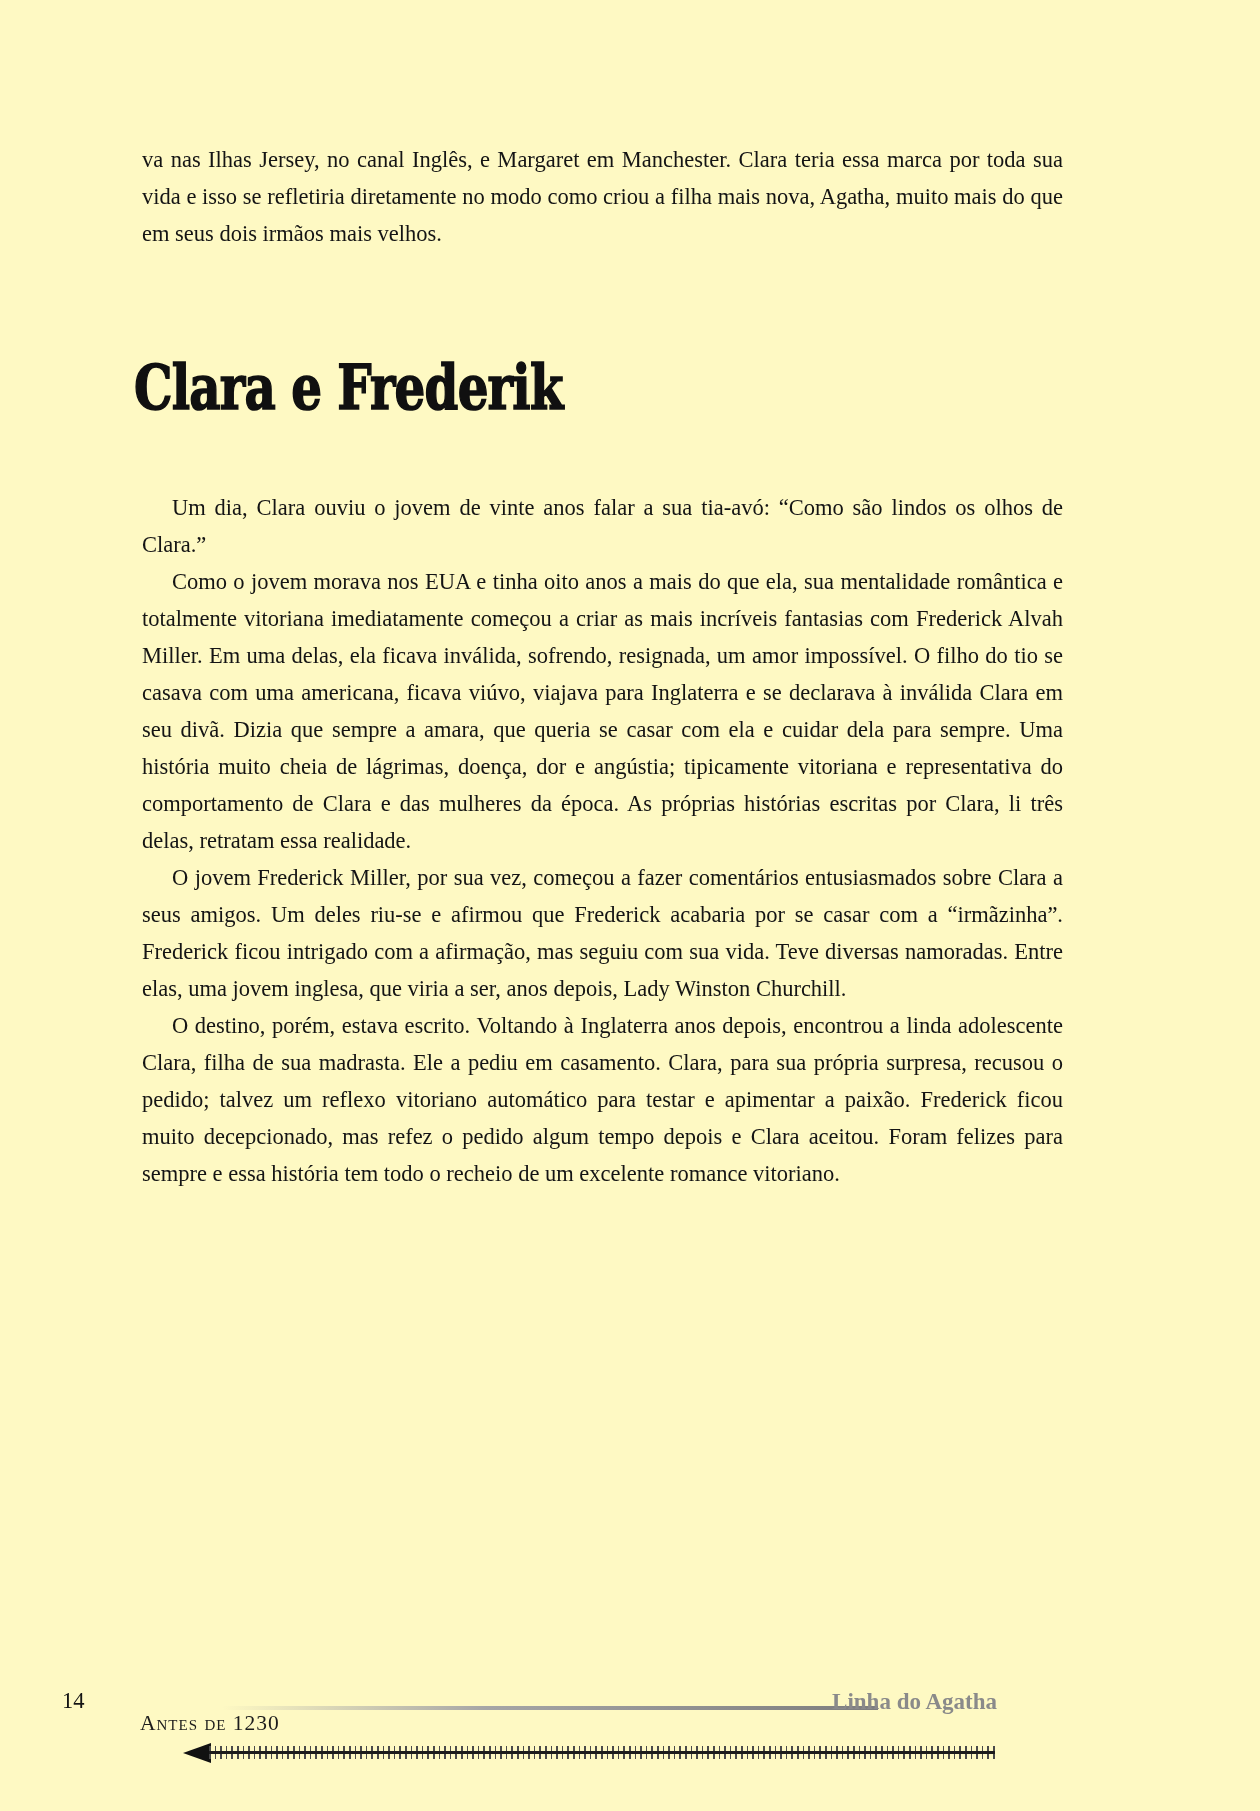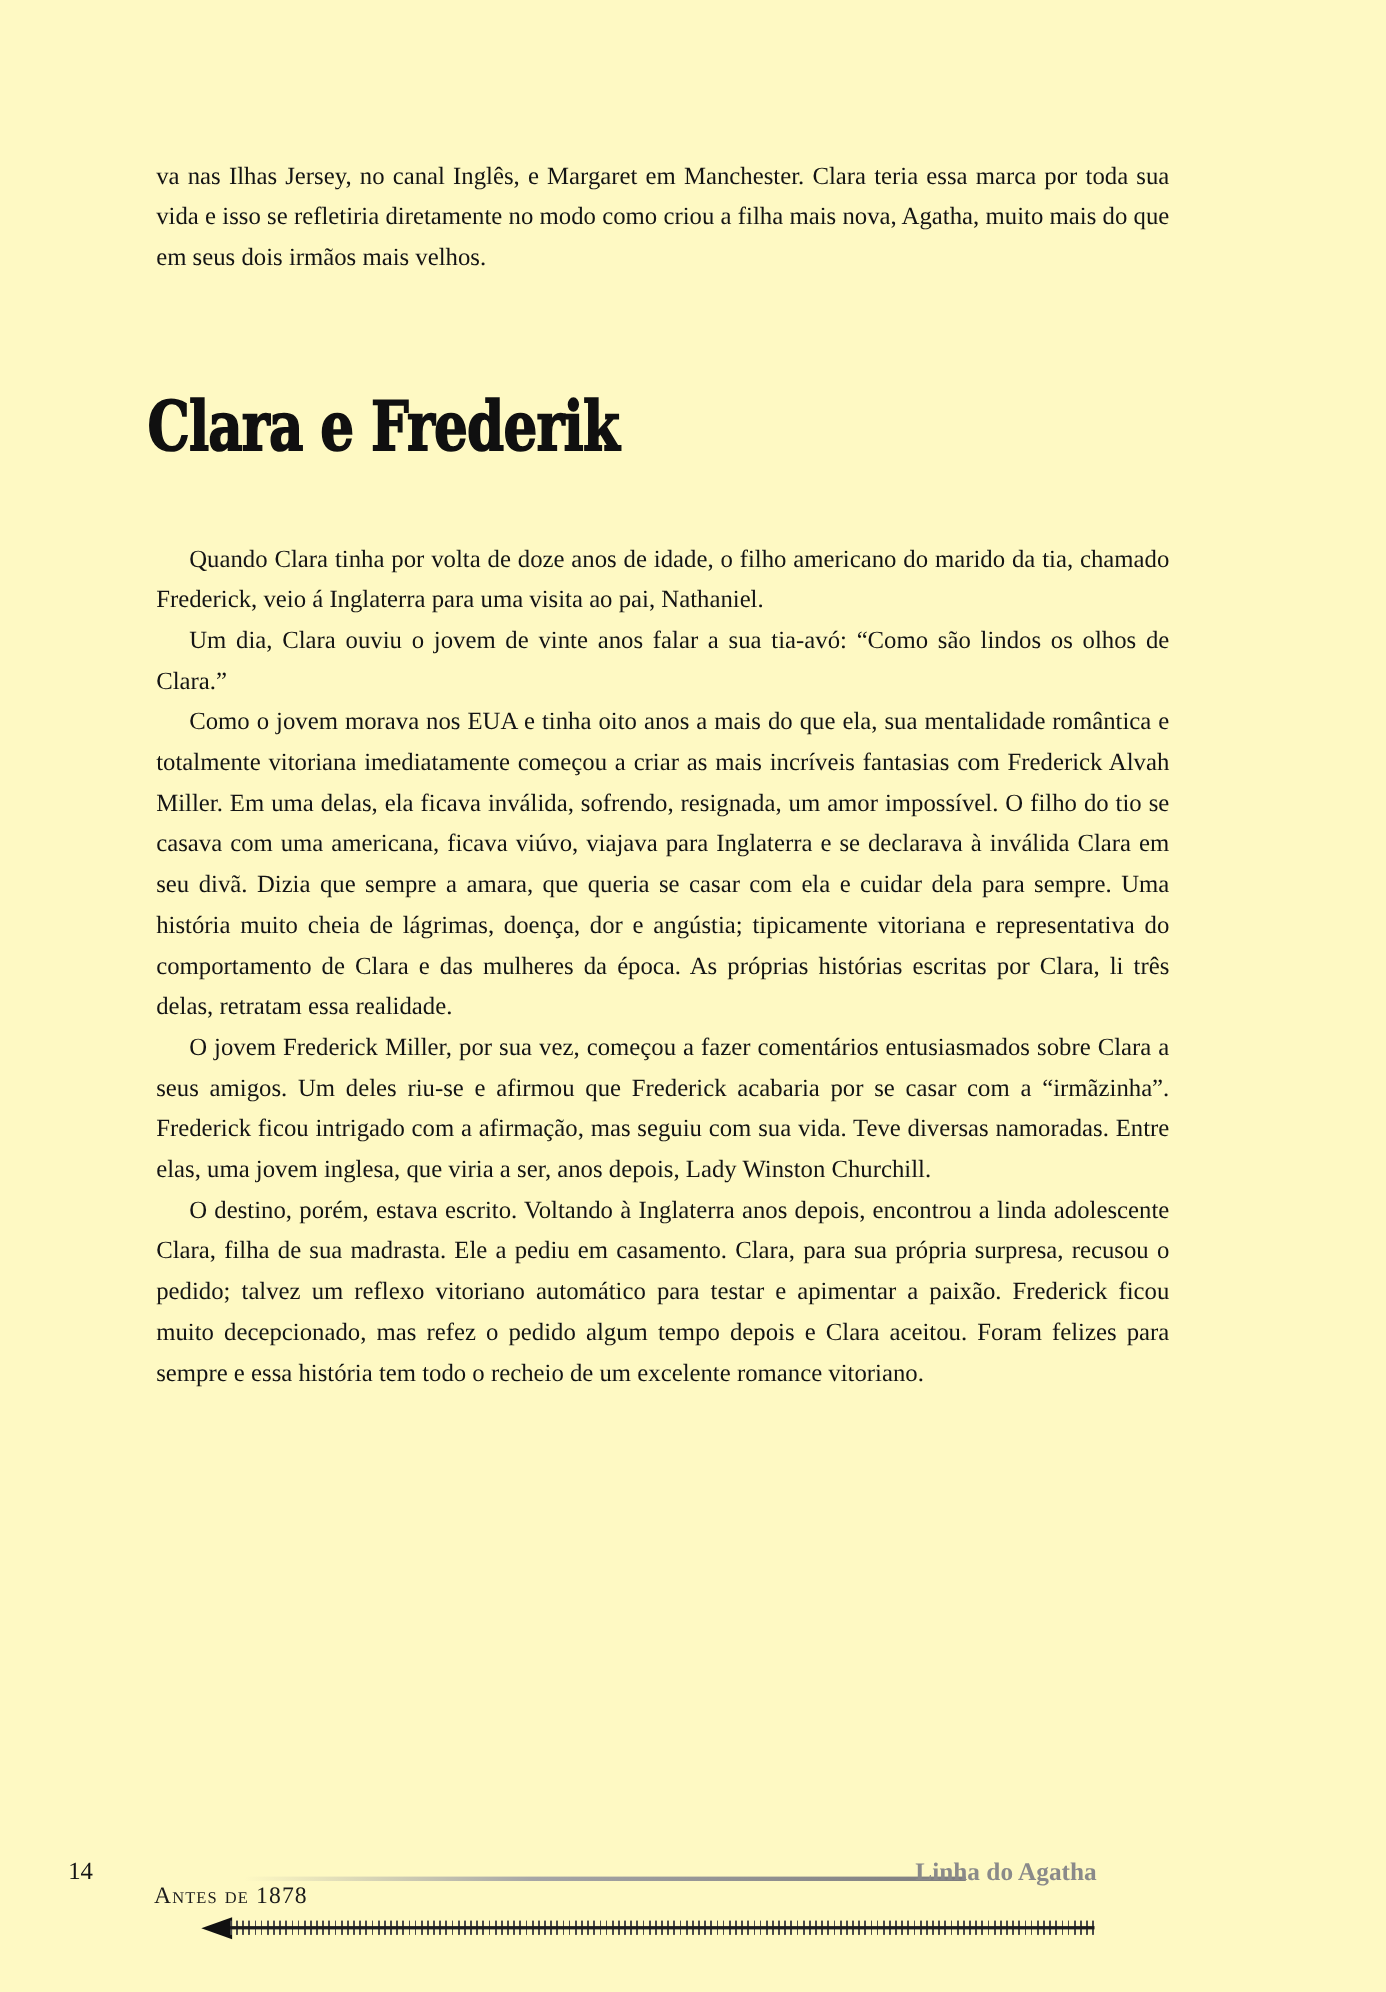--- a/index.html
+++ b/index.html
@@ -70,31 +70,30 @@
 </head>
 <body>
 
 <div class="sheet">
 
   <p class="cont-paragraph">va nas Ilhas Jersey, no canal Inglês, e Margaret em Manchester. Clara teria essa marca por toda sua vida e isso se refletiria diretamente no modo como criou a filha mais nova, Agatha, muito mais do que em seus dois irmãos mais velhos.</p>
 
   <h1 class="chapter-heading">Clara e Frederik</h1>
 
   <div class="bodytext">
-    <p>Quando Clara tinha por volta de doze anos de idade, o filho americano do marido da tia, chamado Frederick, veio á Inglaterra para uma visita ao pai, Nathaniel.</p>
     <p>Um dia, Clara ouviu o jovem de vinte anos falar a sua tia-avó: “Como são lindos os olhos de Clara.”</p>
     <p>Como o jovem morava nos EUA e tinha oito anos a mais do que ela, sua mentalidade romântica e totalmente vitoriana imediatamente começou a criar as mais incríveis fantasias com Frederick Alvah Miller. Em uma delas, ela ficava inválida, sofrendo, resignada, um amor impossível. O filho do tio se casava com uma americana, ficava viúvo, viajava para Inglaterra e se declarava à inválida Clara em seu divã. Dizia que sempre a amara, que queria se casar com ela e cuidar dela para sempre. Uma história muito cheia de lágrimas, doença, dor e angústia; tipicamente vitoriana e representativa do comportamento de Clara e das mulheres da época. As próprias histórias escritas por Clara, li três delas, retratam essa realidade.</p>
     <p>O jovem Frederick Miller, por sua vez, começou a fazer comentários entusiasmados sobre Clara a seus amigos. Um deles riu-se e afirmou que Frederick acabaria por se casar com a “irmãzinha”. Frederick ficou intrigado com a afirmação, mas seguiu com sua vida. Teve diversas namoradas. Entre elas, uma jovem inglesa, que viria a ser, anos depois, Lady Winston Churchill.</p>
     <p>O destino, porém, estava escrito. Voltando à Inglaterra anos depois, encontrou a linda adolescente Clara, filha de sua madrasta. Ele a pediu em casamento. Clara, para sua própria surpresa, recusou o pedido; talvez um reflexo vitoriano automático para testar e apimentar a paixão. Frederick ficou muito decepcionado, mas refez o pedido algum tempo depois e Clara aceitou. Foram felizes para sempre e essa história tem todo o recheio de um excelente romance vitoriano.</p>
   </div>
 
   <div>
     <div class="footer-rule"></div>
     <div class="timeline-label">Linha do Agatha</div>
-    <div class="era-label">Antes de 1878</div>
+    <div class="era-label">Antes de 1230</div>
     <div class="page-number">14</div>
     <div class="timeline">
       <div class="timeline-arrow"></div>
       <div class="timeline-ticks"></div>
     </div>
   </div>
 
 </div>
 
 </body></html>

